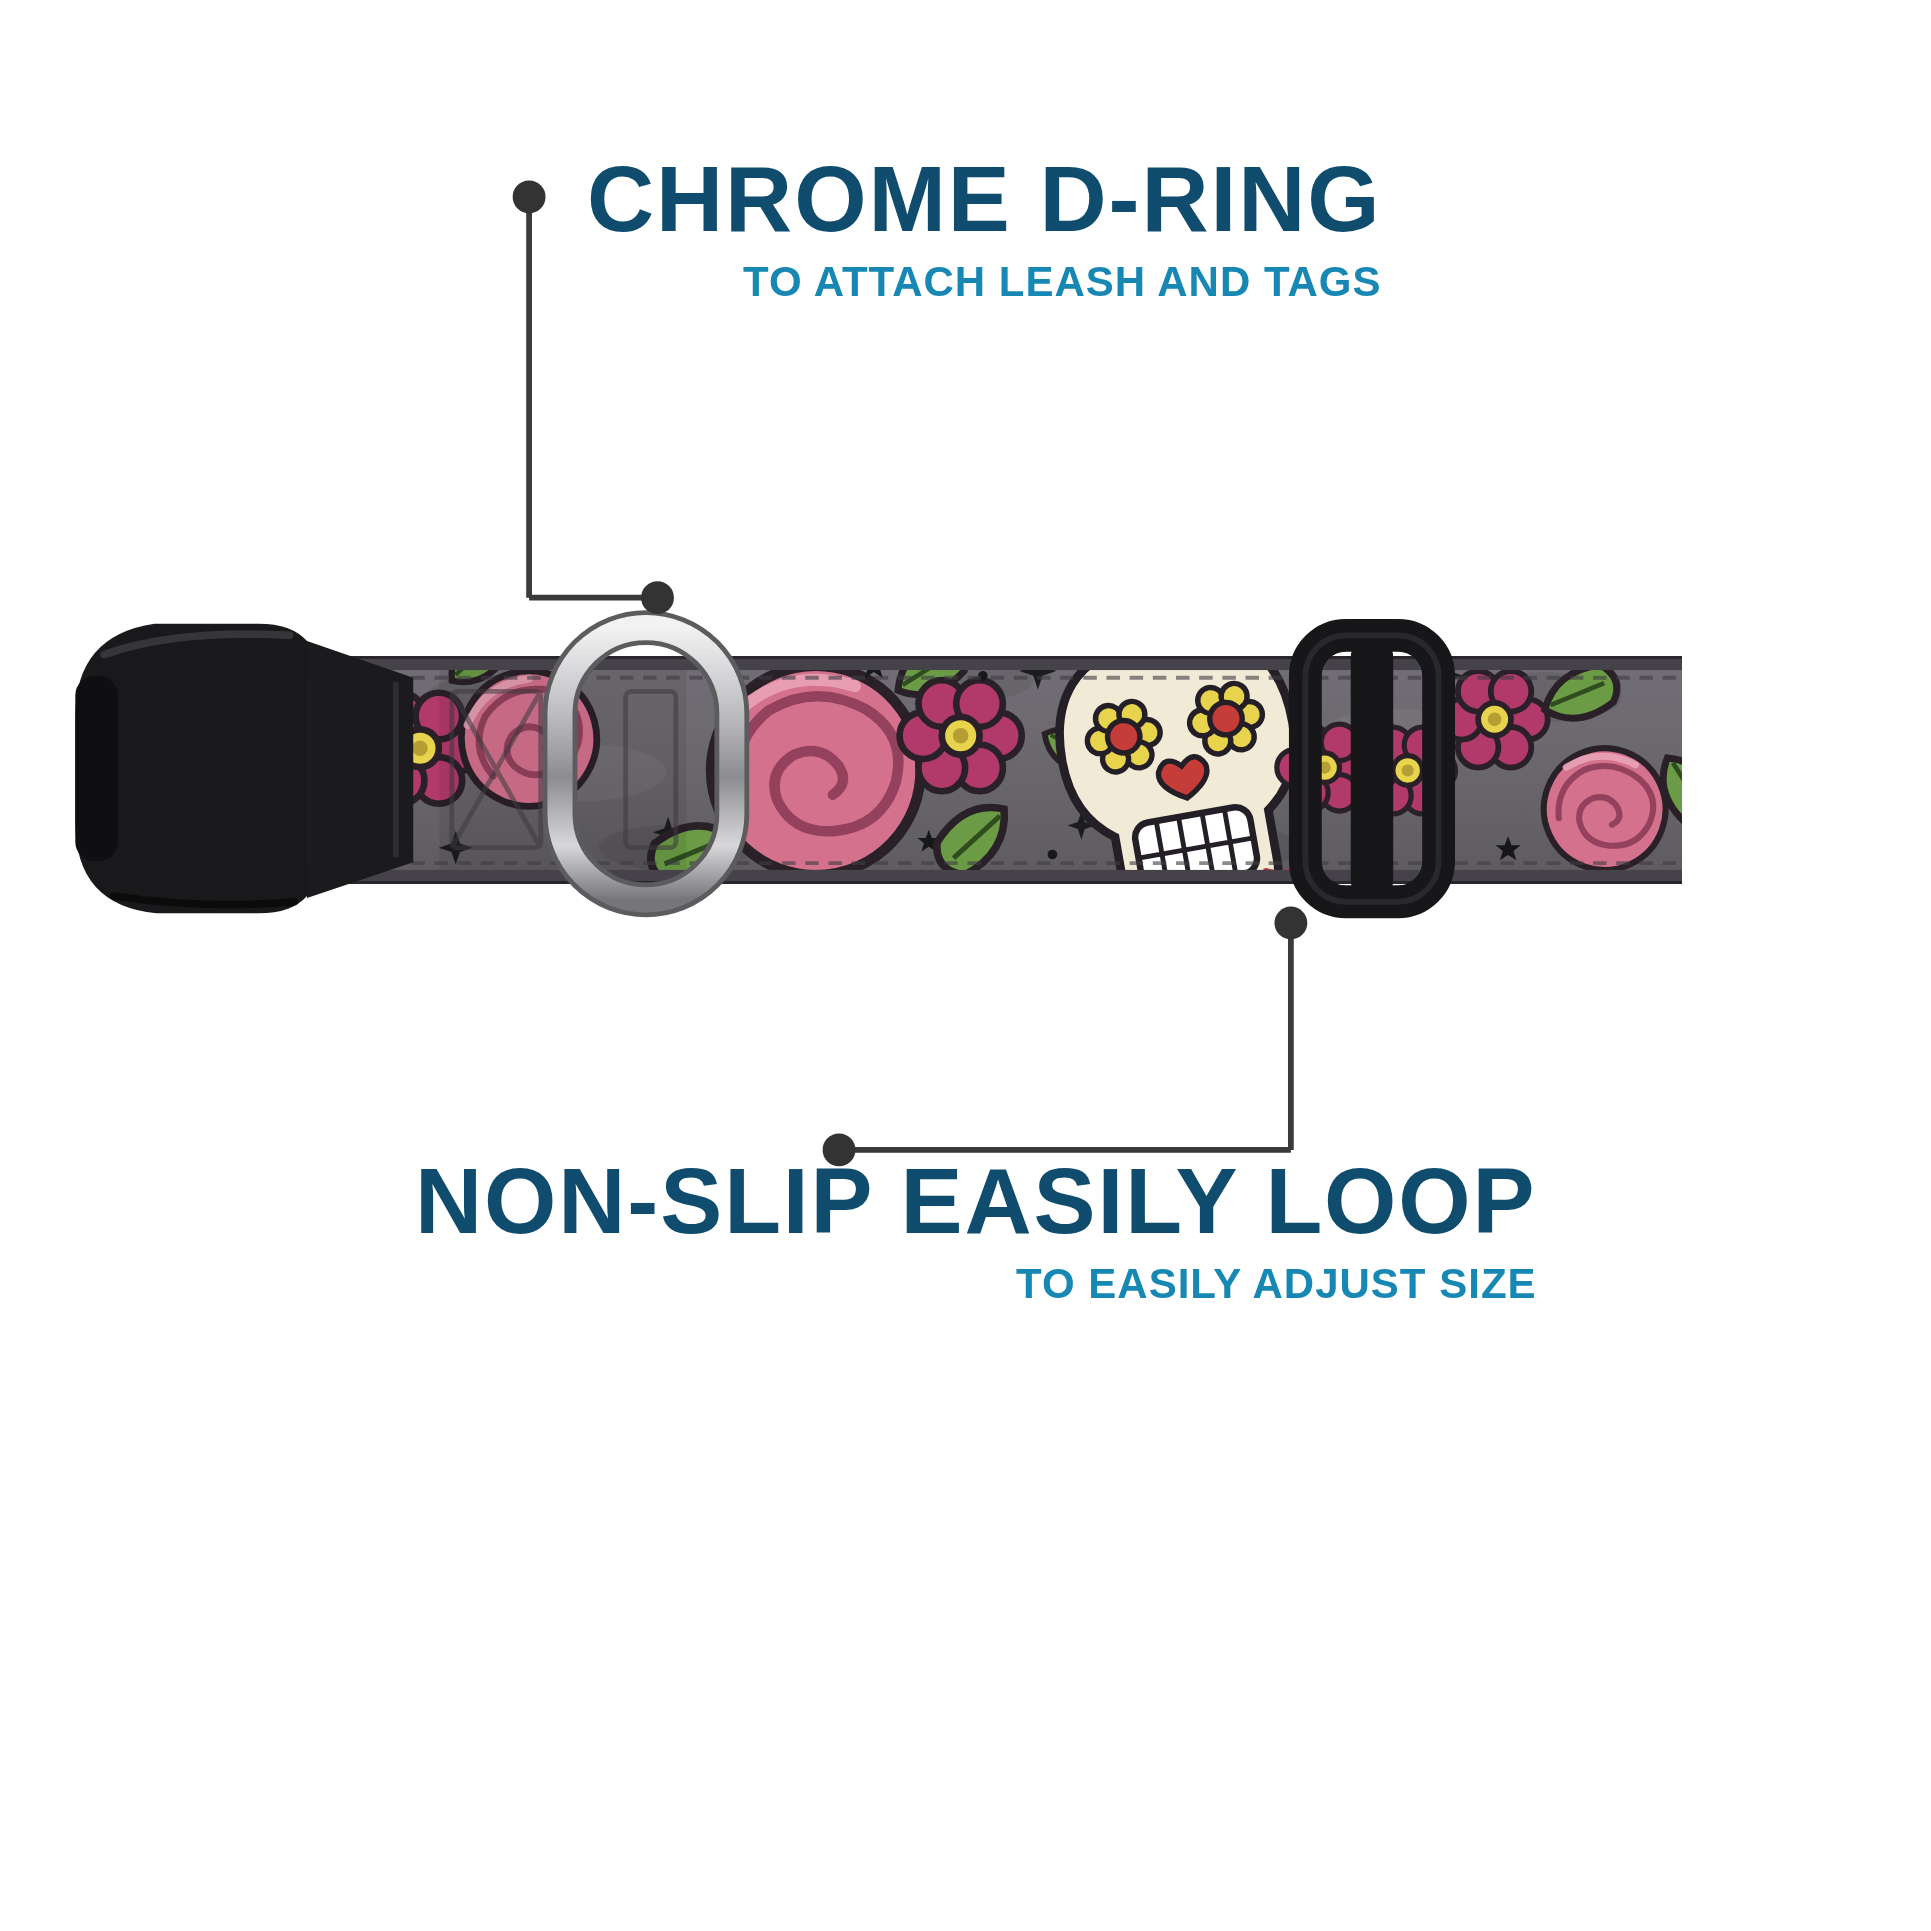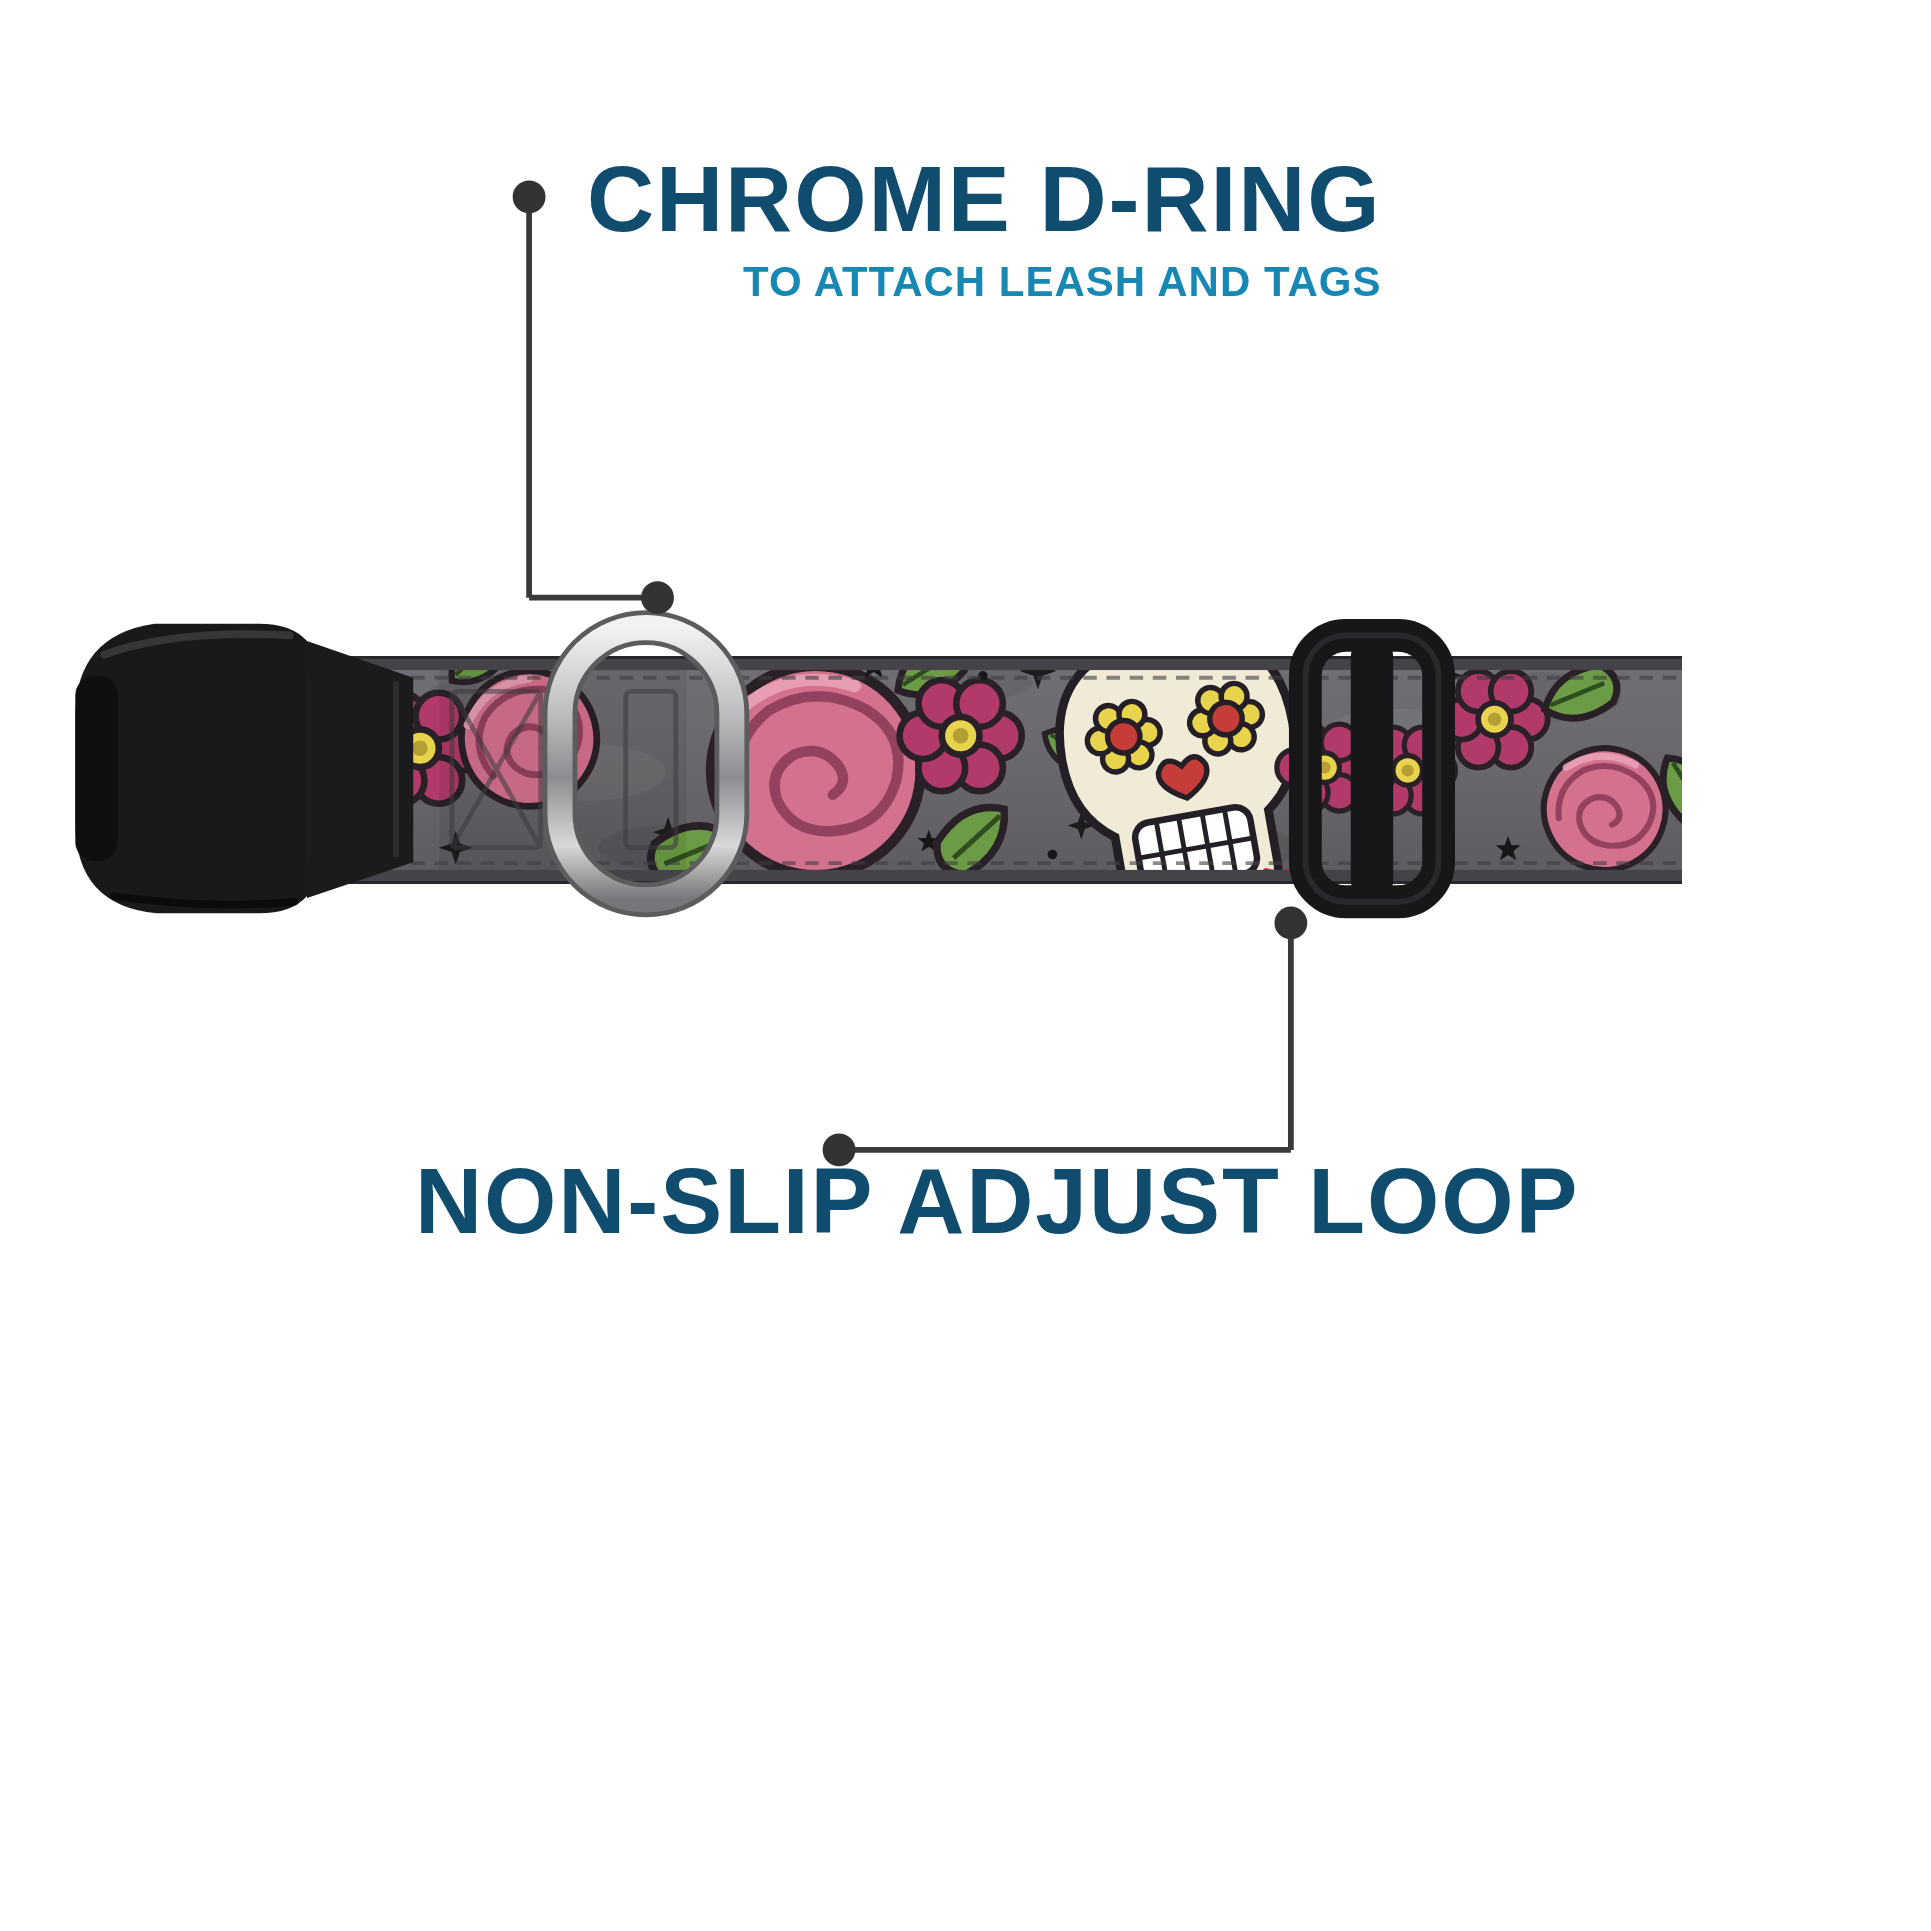--- a/index.html
+++ b/index.html
@@ -224,17 +224,18 @@
       <circle cx="869" cy="1191" r="17" fill="#333333" stroke="none"></circle>
     </g>
   </svg>
 
   <div class="callout callout-top">
     <h1>CHROME D-RING</h1>
     <h2>TO ATTACH LEASH AND TAGS</h2>
   </div>
 
   <div class="callout callout-bottom">
-    <h1>NON-SLIP ADJUST LOOP</h1>
+    <h1>NON-SLIP EASILY LOOP</h1>
+    <h2>TO EASILY ADJUST SIZE</h2>
   </div>
 
 </div>
 
 
 </body></html>

